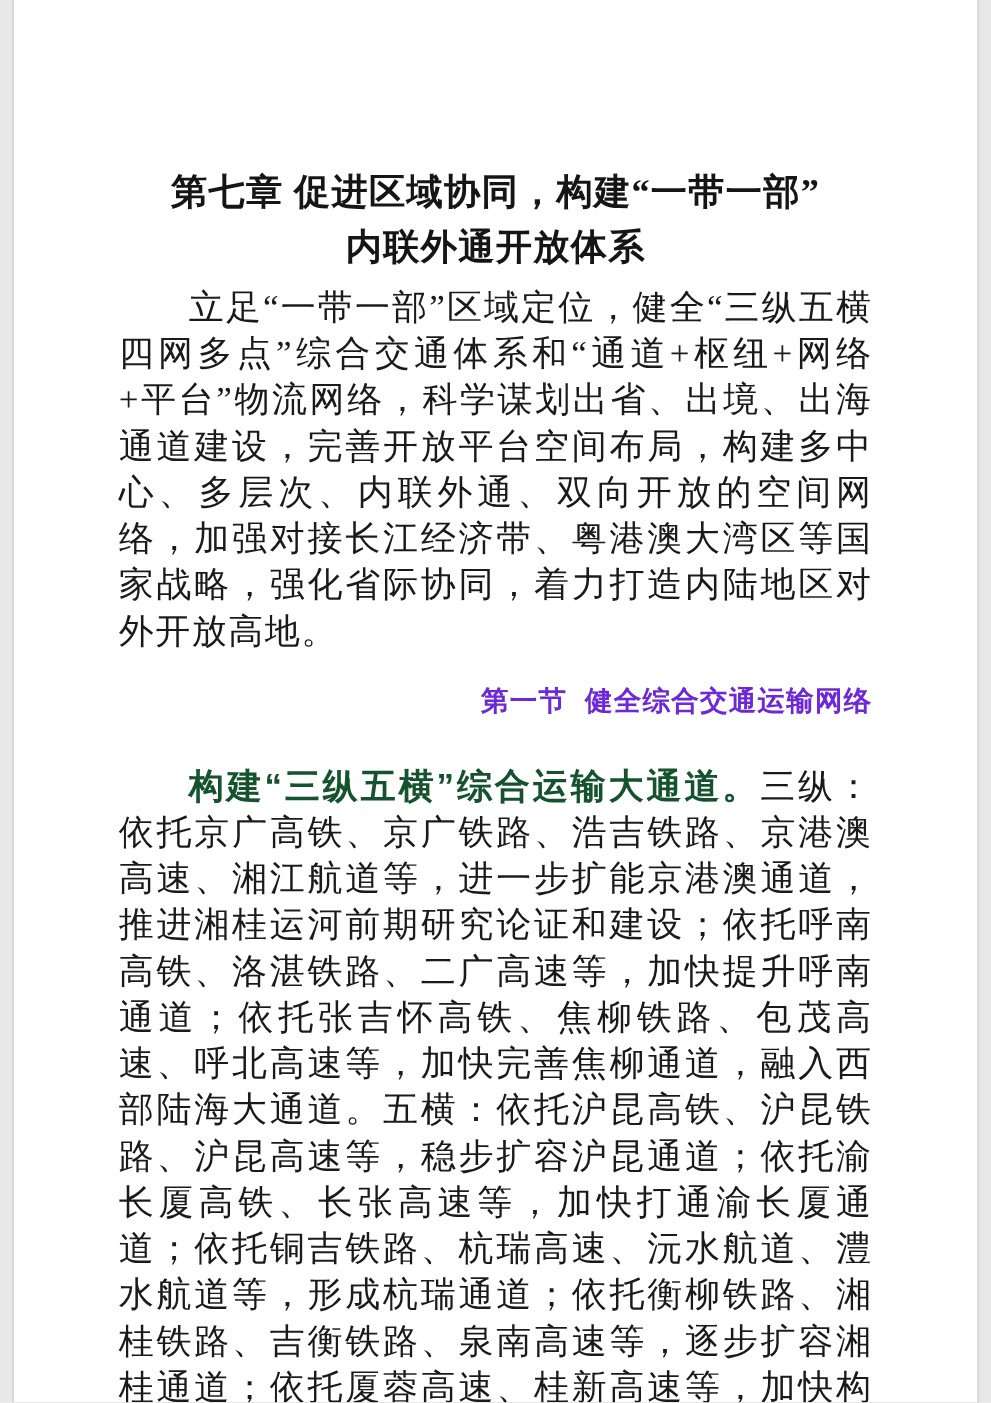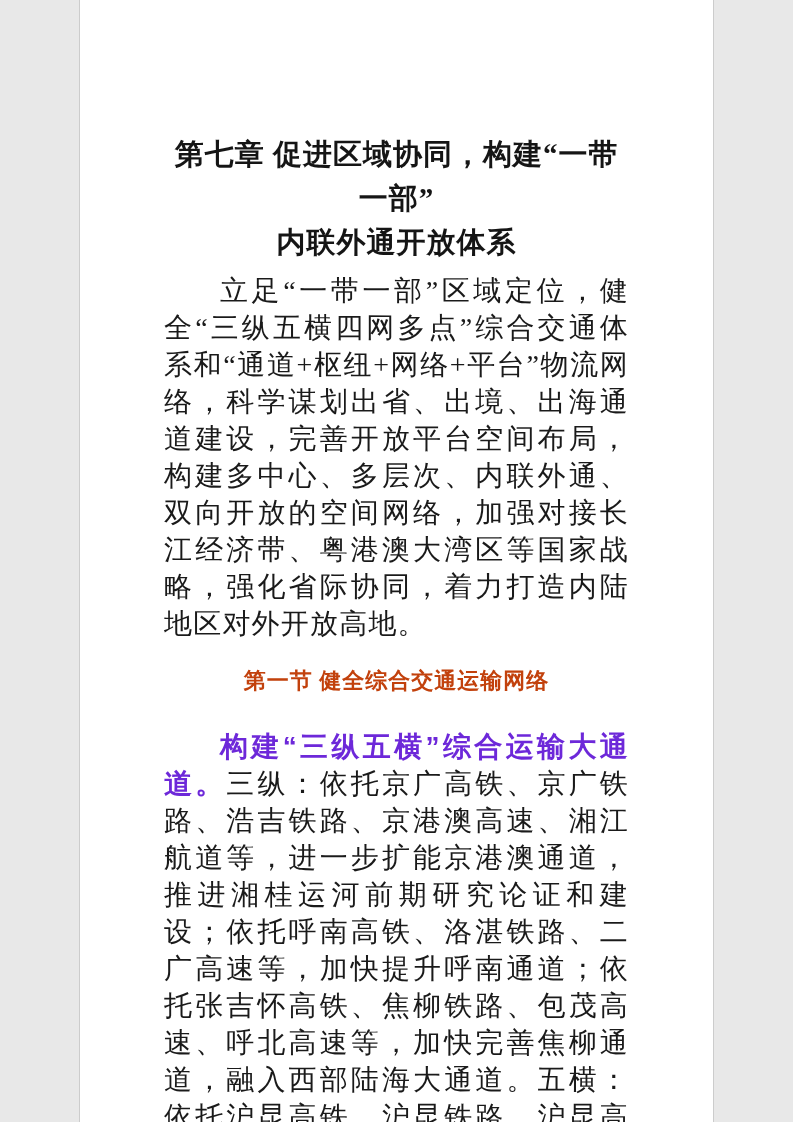--- a/index.html
+++ b/index.html
@@ -2,21 +2,21 @@
 <html><head>
 <meta charset="utf-8">
 <style>
   html, body {
     margin: 0;
     padding: 0;
     background: #e8e8e8;
   }
   .page {
     position: relative;
-    width: 633px;
+    width: 771px;
     height: 1122px;
     margin: 0 auto;
     background: #ffffff;
     box-sizing: border-box;
     padding: 0 84px;
     outline: 1px solid #cccccc;
     overflow: hidden;
     color: #151515;
     font-family: "Liberation Serif", "DejaVu Serif", serif;
   }
@@ -35,32 +35,32 @@
     margin: 0;
     font-size: 28px;
     line-height: 37px;
     letter-spacing: 1.2px;
     text-align: justify;
     text-indent: 2em;
     color: #1a1a1a;
   }
   .section-title {
     margin: 24px 0 32px 0;
-    font-family: Liberation Serif, serif;
+    font-family: Liberation Mono, monospace;
     font-size: 22px;
     line-height: 30px;
     font-weight: bold;
-    text-align: center;
+    text-align: right;
     letter-spacing: 1px;
-    color: #c2410c;
+    color: #6d28d9;
   }
   .lead {
     font-family: "Liberation Sans", "DejaVu Sans", sans-serif;
     font-weight: bold;
-    color: #6d28d9;
+    color: #14532d;
   }
   .page-number {
     position: absolute;
     left: 0;
     right: 0;
     top: 1024px;
     text-align: center;
     font-size: 17px;
     letter-spacing: 1px;
     color: #222222;

